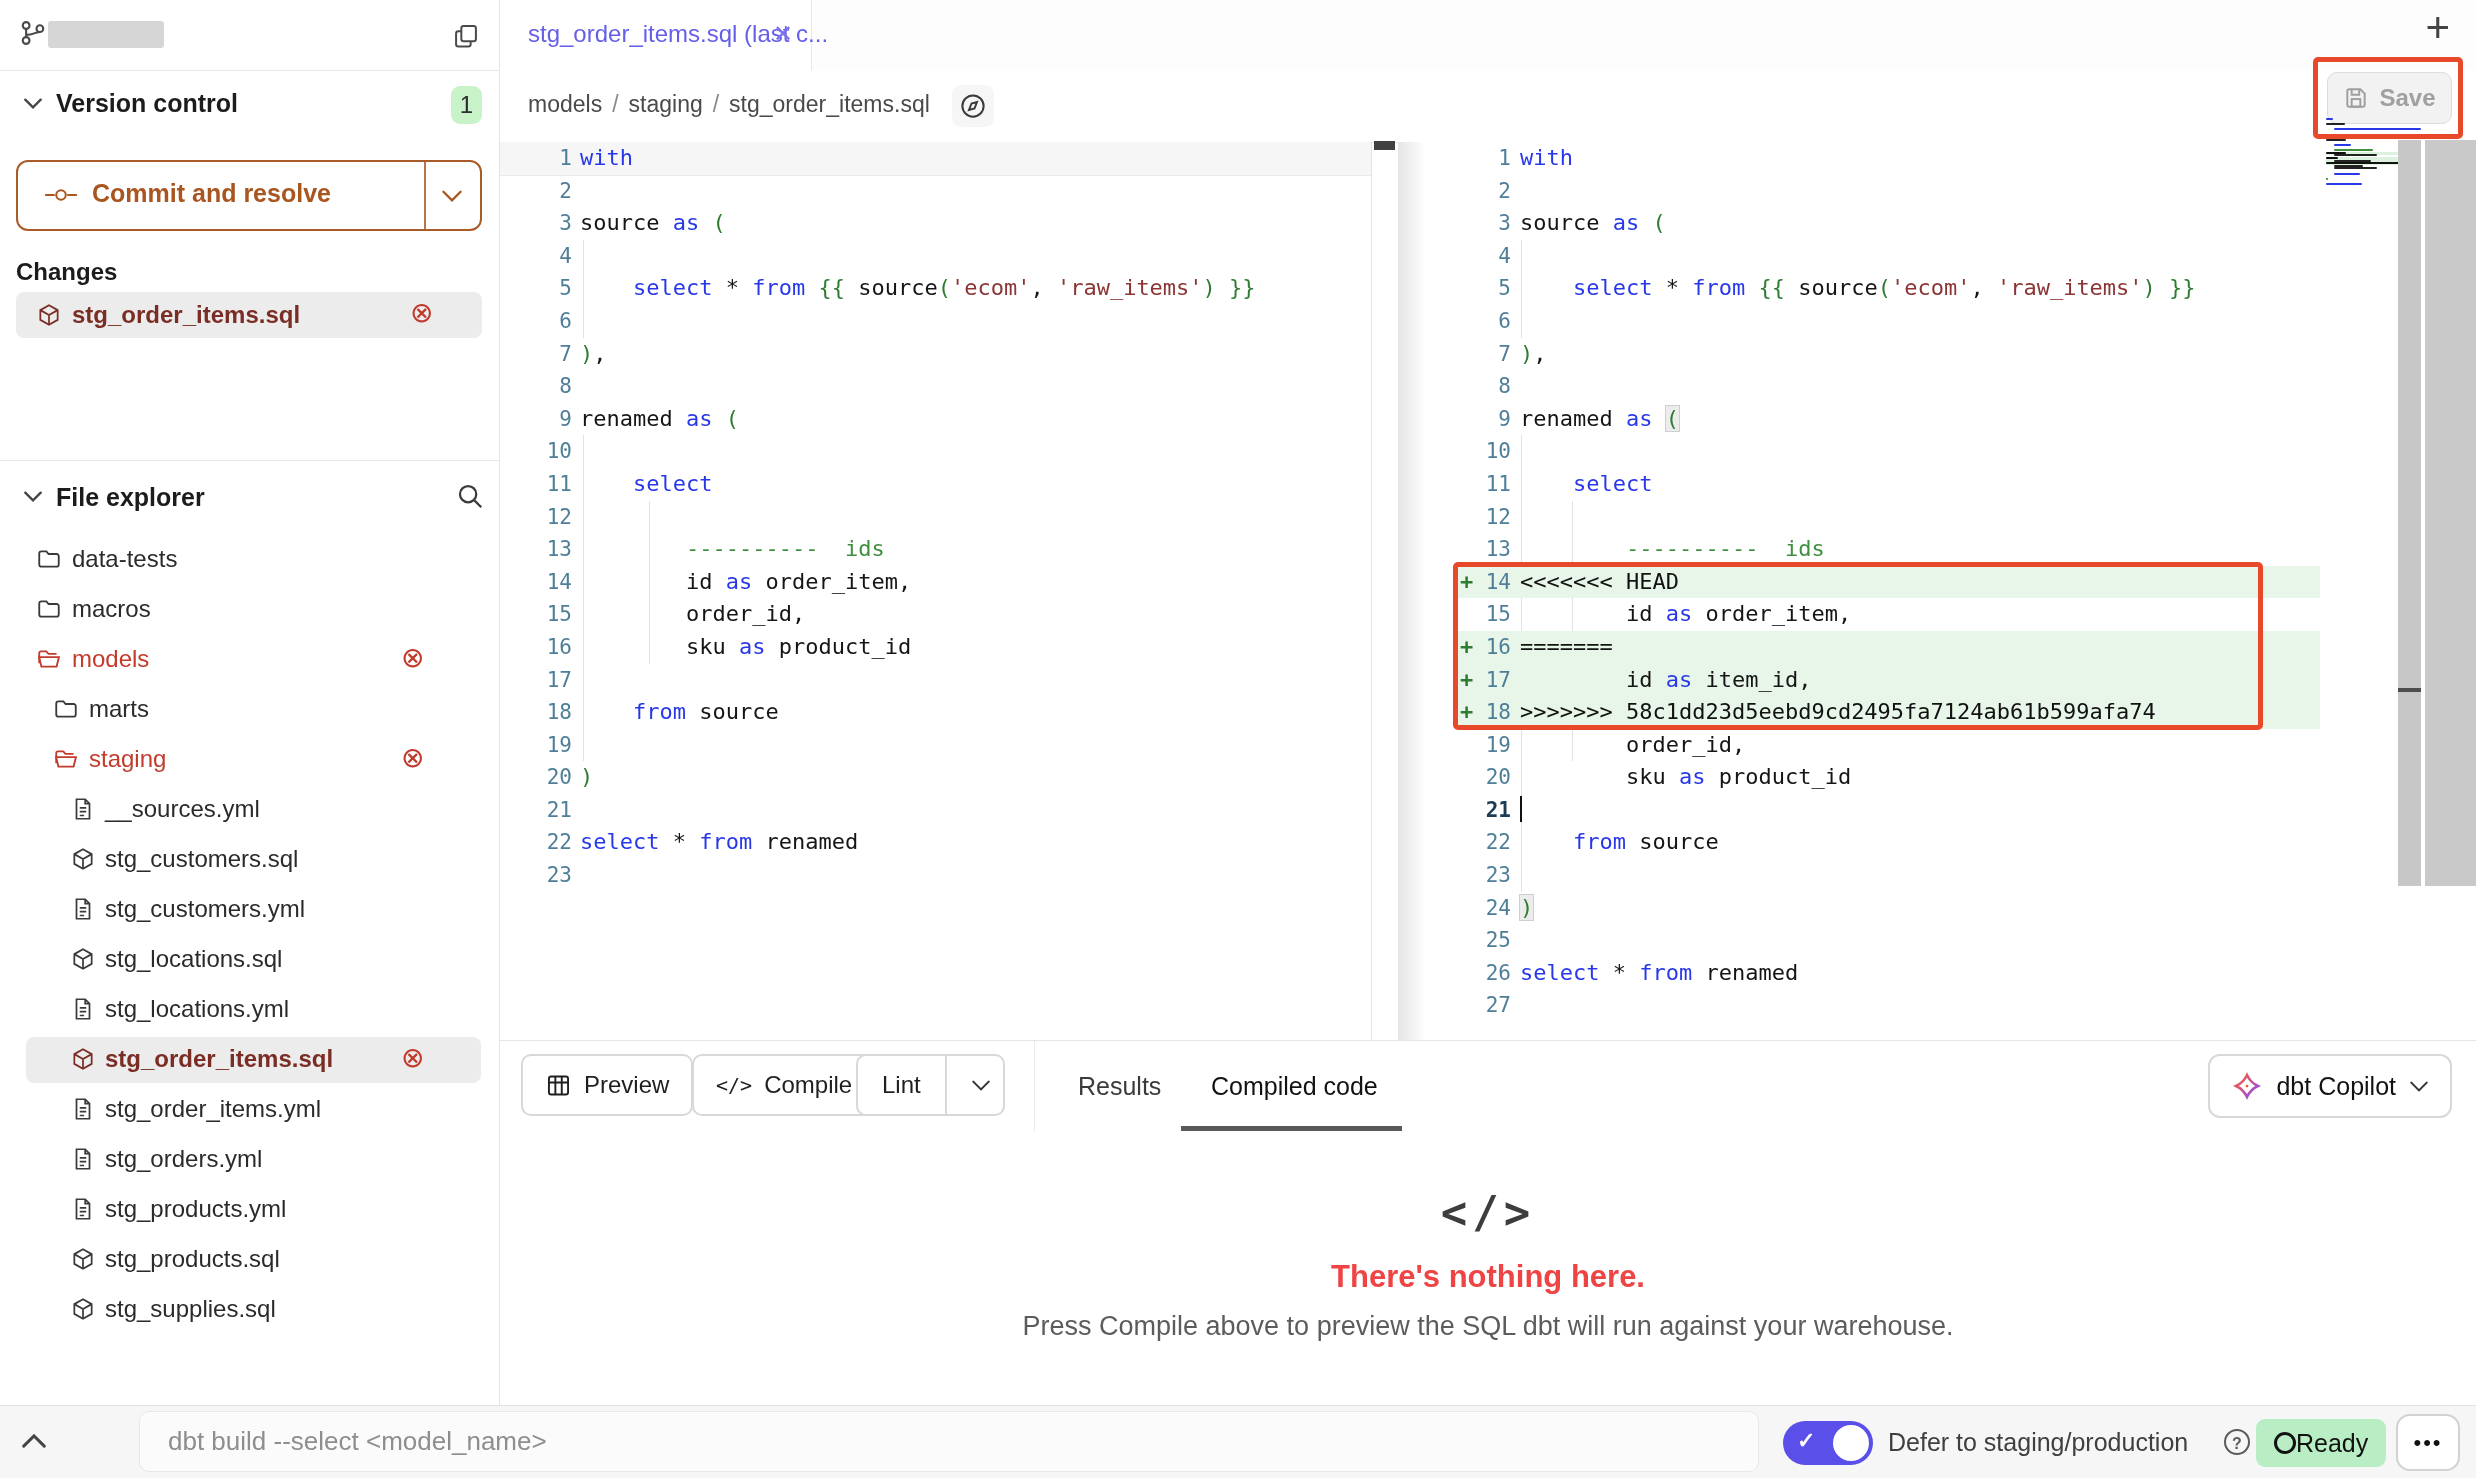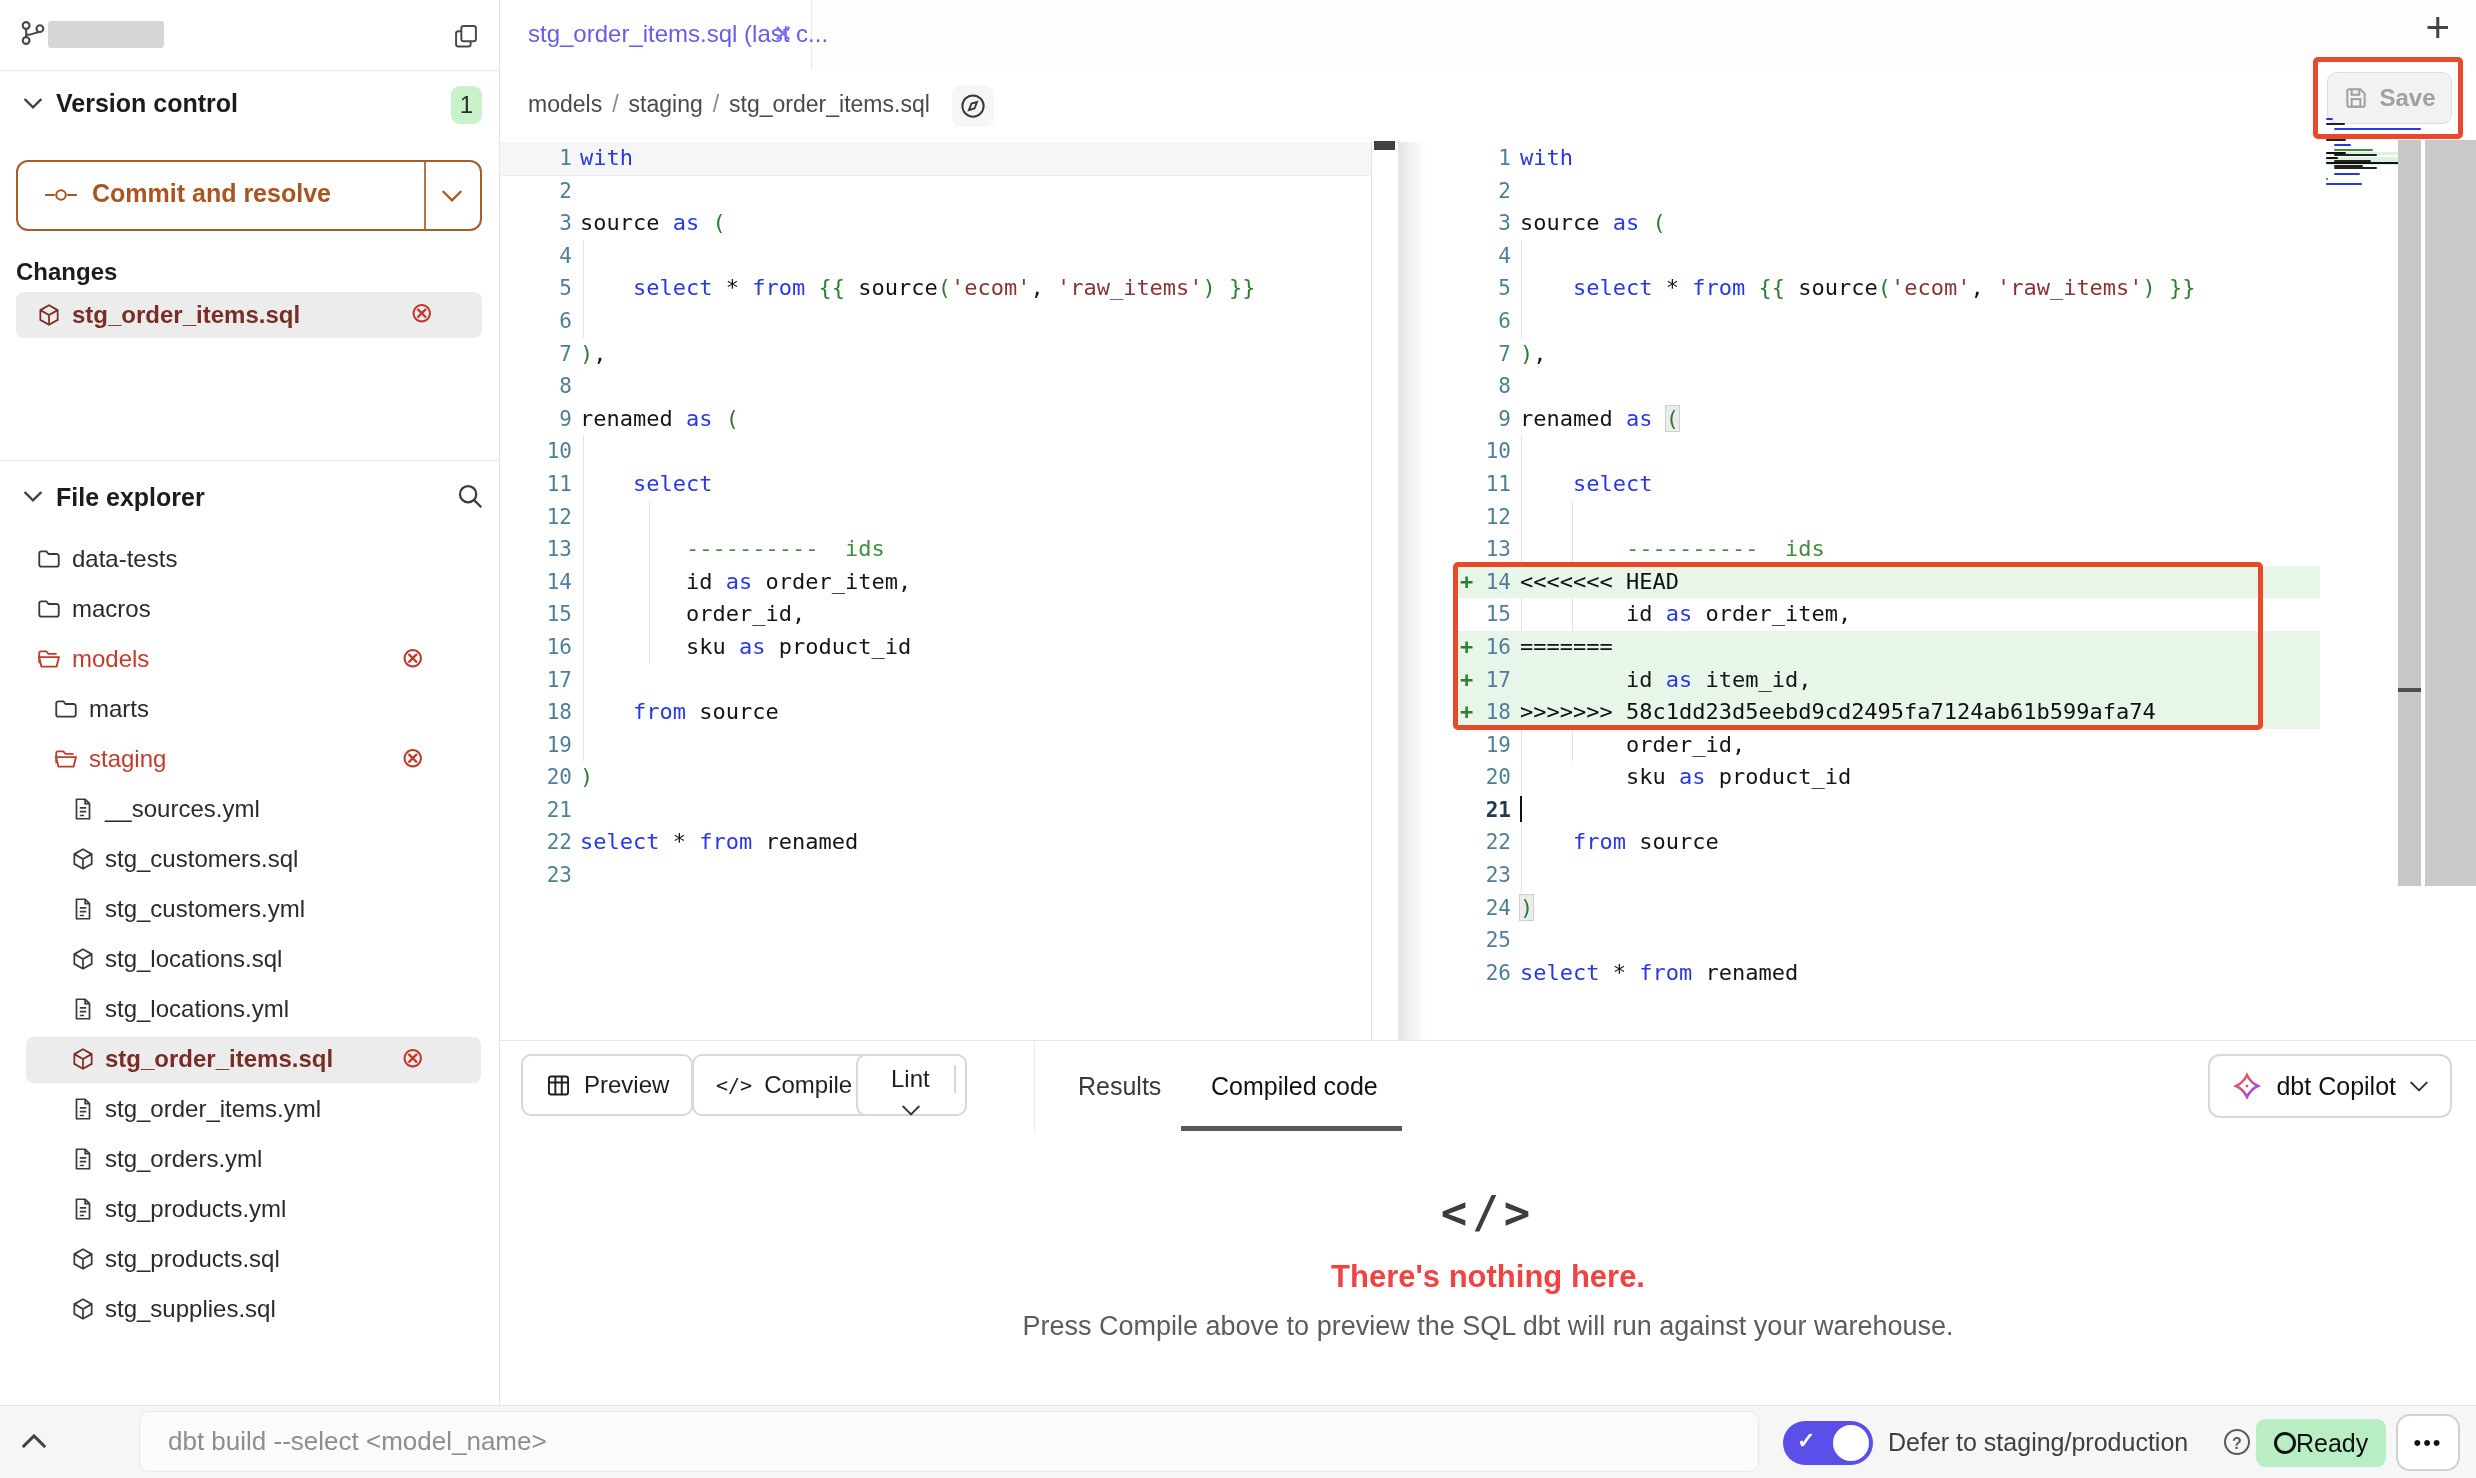--- a/index.html
+++ b/index.html
@@ -89,21 +89,21 @@
   #sb-mark{position:absolute;left:2398px;top:688px;width:23px;height:4px;background:#4d4d4d;}
   #lp-thumb{position:absolute;left:1374px;top:141px;width:21px;height:9px;background:#414141;}
 
   
   .toolbar{position:absolute;left:500px;top:1040px;right:0;height:90px;background:#fff;
            border-top:1px solid #e5e5e5;border-bottom:1px solid #e8e8e8;box-sizing:content-box;}
   .tbtn{position:absolute;top:13px;height:62px;border:2px solid #d8d8d8;border-radius:10px;background:#fff;
         display:flex;align-items:center;gap:12px;padding:0 22px;font-size:24px;color:#1f1f1f;box-sizing:border-box;}
   #btn-preview{left:21px;}
   #btn-compile{left:192px;}
-  #btn-lint{left:356px;padding:9px;flex-direction:column;}
+  #btn-lint{left:356px;padding:0;}
   #btn-lint .lint-main{padding:0 24px;border-right:2px solid #d8d8d8;height:100%;display:flex;align-items:center;}
   #btn-lint .lint-chev{width:44px;display:flex;align-items:center;justify-content:center;height:100%;color:#333;}
   .tb-divider{position:absolute;left:534px;top:0;bottom:0;width:1px;background:#ececec;}
   .ptab{position:absolute;top:0;height:90px;line-height:90px;font-size:25px;}
   #tab-results{left:578px;color:#3a3a3a;}
   #tab-compiled{left:711px;color:#121212;}
   .ptab-underline{position:absolute;left:681px;top:85px;width:221px;height:5px;background:#595959;}
   .copilot{position:absolute;right:24px;top:13px;height:64px;border:2px solid #d8d8d8;border-radius:12px;background:#fff;
            display:flex;align-items:center;gap:14px;padding:0 22px;font-size:25px;color:#121212;box-sizing:border-box;}
   .empty{position:absolute;left:500px;top:1131px;right:0;height:274px;background:#fff;text-align:center;}
@@ -435,20 +435,21 @@
       <div class="crow add"><span class="gplus">+</span><span class="rnum">17</span><span class="rcode"><span class="tk-t">        id </span><span class="tk-k">as</span><span class="tk-t"> item_id,</span></span></div>
       <div class="crow add"><span class="gplus">+</span><span class="rnum">18</span><span class="rcode"><span class="tk-m">&gt;&gt;&gt;&gt;&gt;&gt;&gt; 58c1dd23d5eebd9cd2495fa7124ab61b599afa74</span></span></div>
       <div class="crow"><span class="gplus"></span><span class="rnum">19</span><span class="rcode"><span class="tk-t">        order_id,</span></span></div>
       <div class="crow"><span class="gplus"></span><span class="rnum">20</span><span class="rcode"><span class="tk-t">        sku </span><span class="tk-k">as</span><span class="tk-t"> product_id</span></span></div>
       <div class="crow"><span class="gplus"></span><span class="rnum cur">21</span><span class="rcode"><span class="caret"></span></span></div>
       <div class="crow"><span class="gplus"></span><span class="rnum">22</span><span class="rcode"><span class="tk-t">    </span><span class="tk-k">from</span><span class="tk-t"> source</span></span></div>
       <div class="crow"><span class="gplus"></span><span class="rnum">23</span><span class="rcode"></span></div>
       <div class="crow"><span class="gplus"></span><span class="rnum">24</span><span class="rcode"><span class="tk-bh">)</span></span></div>
       <div class="crow"><span class="gplus"></span><span class="rnum">25</span><span class="rcode"></span></div>
       <div class="crow"><span class="gplus"></span><span class="rnum">26</span><span class="rcode"><span class="tk-k">select</span><span class="tk-t"> * </span><span class="tk-k">from</span><span class="tk-t"> renamed</span></span></div>
+      <div class="crow"><span class="gplus"></span><span class="rnum">27</span><span class="rcode"></span></div>
     </div>
   <div class="shadow-left"></div>
   <div id="lp-thumb"></div>
 
   <div class="save-btn">
     <span>
       <svg width="26" height="26" viewBox="0 0 24 24" fill="none" stroke="#9f9f9f" stroke-width="1.8">
           <path d="M4 5.5A1.5 1.5 0 0 1 5.5 4H16l4 4v10.5a1.5 1.5 0 0 1-1.5 1.5h-13A1.5 1.5 0 0 1 4 18.5z"></path>
           <path d="M8 4v5h7V4"></path>
           <rect x="8" y="13" width="8" height="7"></rect>

